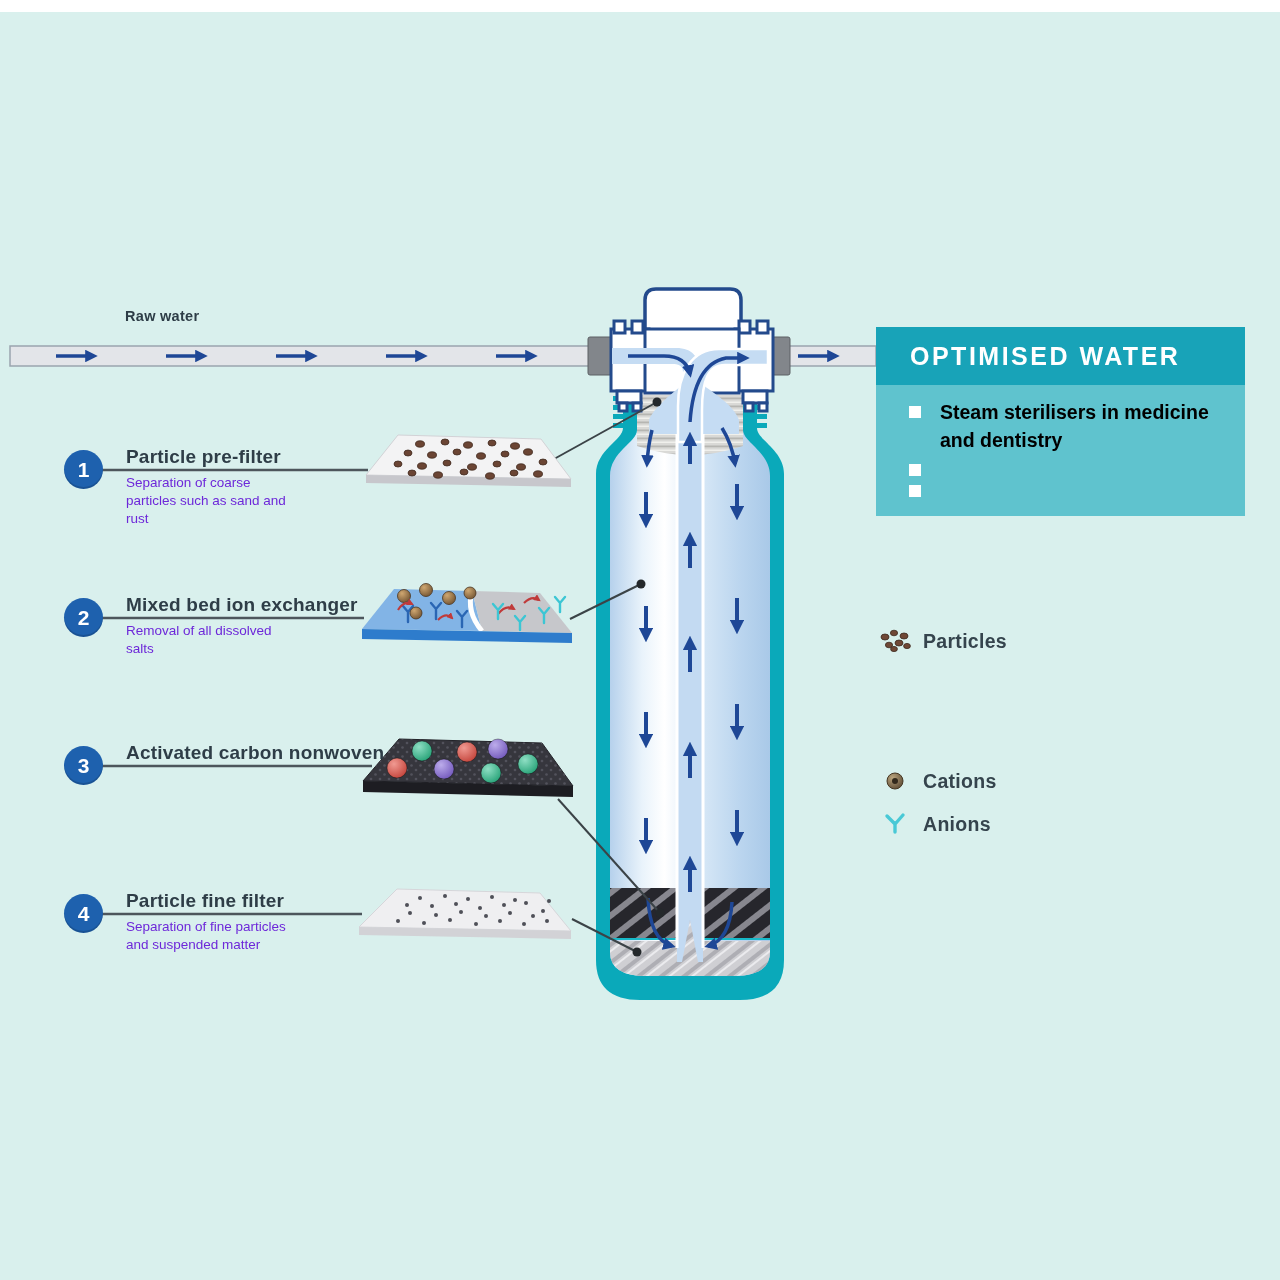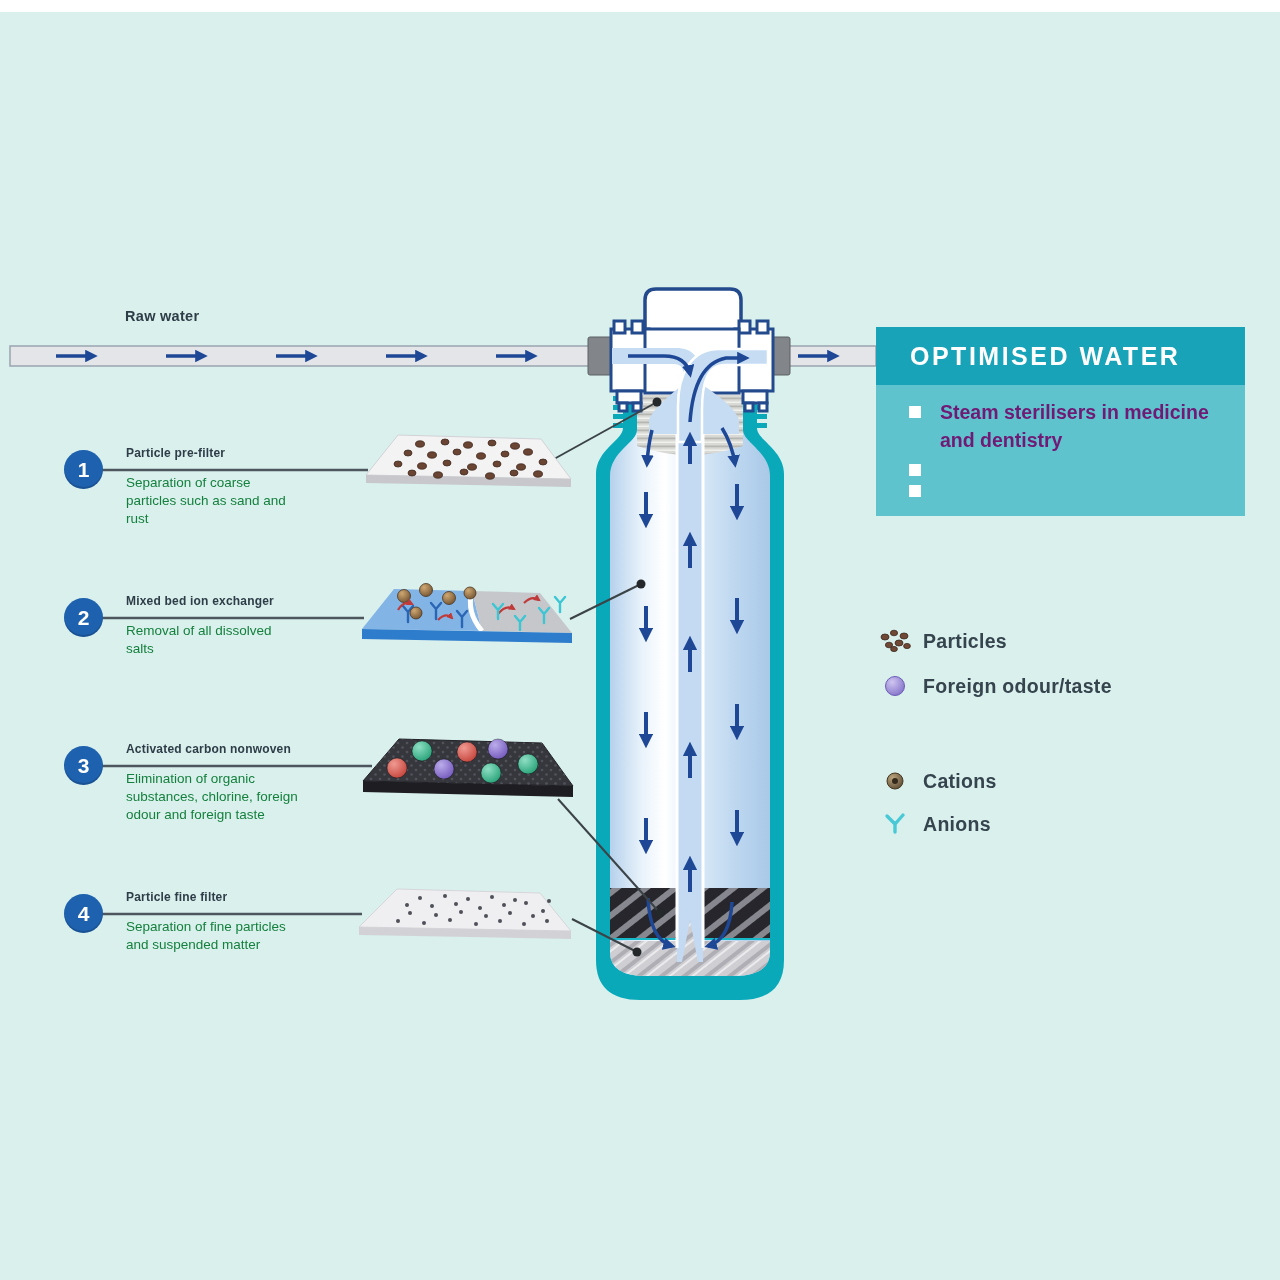--- a/index.html
+++ b/index.html
@@ -11,28 +11,28 @@
   .ovl{position:absolute;z-index:2;}
 
   .raw-water{left:125px;top:296px;font-size:14.5px;font-weight:bold;color:#2e3d47;letter-spacing:.3px;}
 
   .step-circle{
     left:64px;width:39px;height:39px;border-radius:50%;
     background:#1e61ae;color:#fff;font-weight:bold;font-size:21px;
     display:flex;align-items:center;justify-content:center;
     box-shadow:inset 0 -2px 0 rgba(0,0,0,.15);
   }
-  .step-title{left:126px;font-size:12px;font-weight:bold;color:#2e3d47;letter-spacing:.2px;white-space:nowrap;}
-  .step-desc{left:126px;font-size:13.5px;color:#15803d;line-height:1.33;}
+  .step-title{left:126px;font-size:19px;font-weight:bold;color:#2e3d47;letter-spacing:.2px;white-space:nowrap;}
+  .step-desc{left:126px;font-size:13.5px;color:#6d28d9;line-height:1.33;}
 
   .ow-box{left:876px;top:315px;width:369px;}
   .ow-header{height:58px;background:#18a3b8;display:flex;align-items:center;padding-left:34px;}
   .ow-title{color:#fff;font-size:25px;font-weight:bold;letter-spacing:2.5px;white-space:nowrap;}
   .ow-body{background:#5fc3ce;padding:13px 16px 18px 33px;}
-  .ow-item{display:flex;color:#701a75;font-size:19.5px;font-weight:bold;line-height:1.45;margin-bottom:1px;}
+  .ow-item{display:flex;color:#000000;font-size:19.5px;font-weight:bold;line-height:1.45;margin-bottom:1px;}
   .ow-bullet{width:12px;height:12px;background:#fff;margin:8px 19px 0 0;flex:none;}
 
   .legend-row{left:876px;display:flex;align-items:center;height:28px;}
   .legend-icon{width:38px;display:flex;justify-content:center;align-items:center;margin-right:9px;flex:none;}
   .legend-label{font-size:19.5px;font-weight:bold;color:#35444d;letter-spacing:.3px;white-space:nowrap;}
 </style>
 </head>
 <body>
 
 <div class="stage">
@@ -331,21 +331,20 @@
 <div class="ovl step-circle" style="top:586px">
       <span>2</span>
     </div>
 <div class="ovl step-title" style="top:582px">Mixed bed ion exchanger</div>
 <div class="ovl step-desc" style="top:610px;width:175px">Removal of all dissolved salts</div>
 
 <div class="ovl step-circle" style="top:734px">
       <span>3</span>
     </div>
 <div class="ovl step-title" style="top:730px">Activated carbon nonwoven</div>
-<div class="ovl step-desc" style="top:758px;width:196px">Elimination of organic substances, chlorine, foreign odour and foreign taste</div>
 
 <div class="ovl step-circle" style="top:882px">
       <span>4</span>
     </div>
 <div class="ovl step-title" style="top:878px">Particle fine filter</div>
 <div class="ovl step-desc" style="top:906px;width:180px">Separation of fine particles and suspended matter</div>
 
 <div class="ovl ow-box">
   <div class="ow-header">
     <span class="ow-title">OPTIMISED WATER</span>
@@ -372,28 +371,20 @@
             <ellipse cx="16" cy="5" rx="3.6" ry="2.8"></ellipse>
         <ellipse cx="26" cy="8" rx="4" ry="3"></ellipse>
             <ellipse cx="11" cy="17" rx="3.6" ry="2.8"></ellipse>
         <ellipse cx="21" cy="15" rx="4" ry="3"></ellipse>
             <ellipse cx="29" cy="18" rx="3.4" ry="2.6"></ellipse>
         <ellipse cx="16" cy="21" rx="3.4" ry="2.6"></ellipse>
       </g>
     </svg>
   </span>
   <span class="legend-label">Particles</span>
-</div>
-<div class="ovl legend-row" style="top:660px">
-  <span class="legend-icon">
-    <svg width="24" height="24" viewBox="0 0 24 24">
-          <circle cx="12" cy="12" r="9.5" fill="url(#gradViolet)" stroke="#6c5cb8"></circle>
-        </svg>
-  </span>
-  <span class="legend-label">Foreign odour/taste</span>
 </div>
 <div class="ovl legend-row" style="top:755px">
   <span class="legend-icon">
     <svg width="20" height="20" viewBox="0 0 20 20">
       <circle cx="10" cy="10" r="8" fill="url(#gradCation)" stroke="#463723"></circle>
       <circle cx="10" cy="10" r="3" fill="#33291c"></circle>
     </svg>
   </span>
   <span class="legend-label">Cations</span>
 </div>

